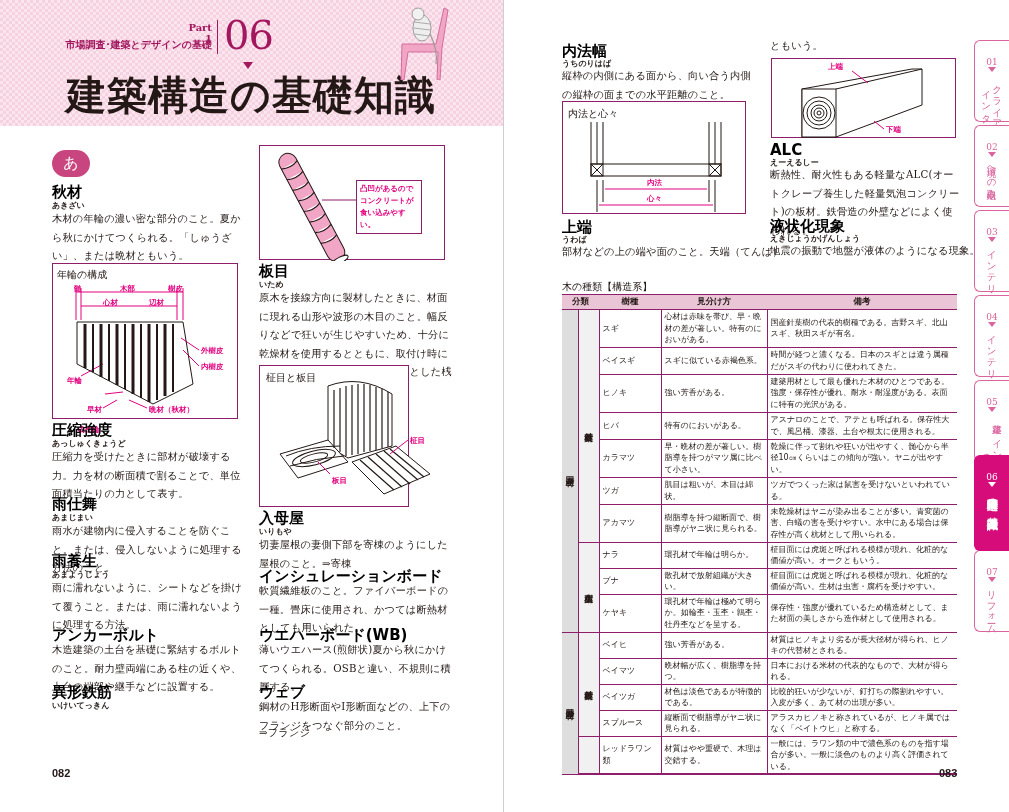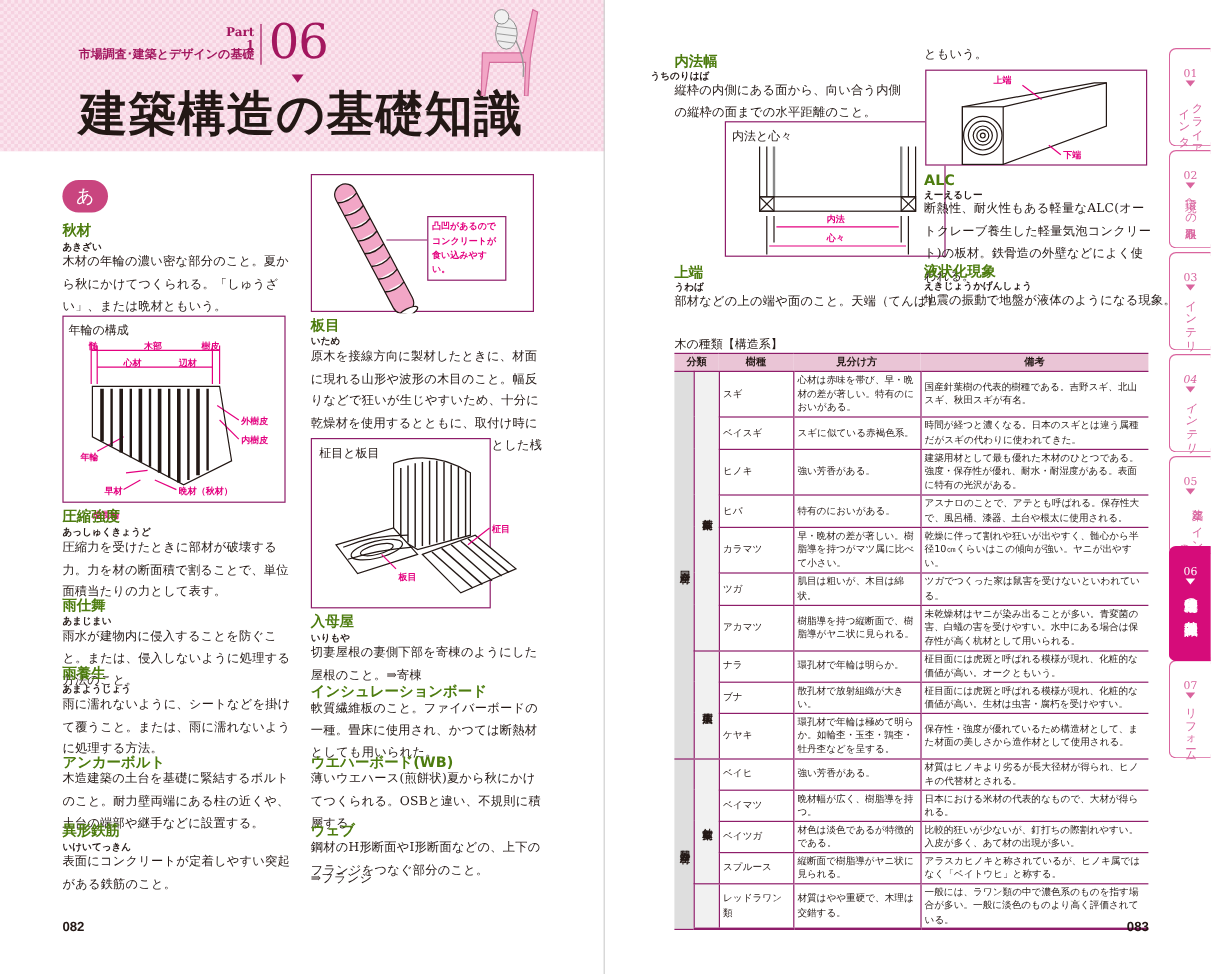--- a/index.html
+++ b/index.html
@@ -24,21 +24,21 @@
   .part-sub { position: absolute; left: 64px; top: 38px; width: 148px; text-align: right; font-family: "DejaVu Sans", sans-serif; font-size: 10px; font-weight: bold; color: #a3175f; white-space: nowrap; }
   .part-divider { position: absolute; left: 217px; top: 20px; width: 1px; height: 34px; background: #a3175f; }
   .chapter-num { position: absolute; left: 224px; top: 12px; font-family: "DejaVu Serif", serif; font-size: 40px; color: #a3175f; letter-spacing: -1px; line-height: 46px; }
   .chapter-tri { position: absolute; left: 243px; top: 62px; width: 0; height: 0; border-left: 5px solid transparent; border-right: 5px solid transparent; border-top: 7px solid #a3175f; }
   .page-title { position: absolute; left: 66px; top: 70px; font-family: "DejaVu Serif", serif; font-weight: bold; font-size: 40px; letter-spacing: 1px; color: #231815; line-height: 50px; white-space: nowrap; }
   .chair { position: absolute; left: 392px; top: 4px; width: 58px; height: 76px; }
 
   
   .kana-badge { position: absolute; left: 52px; top: 150px; width: 38px; height: 27px; border-radius: 14px; background: #c9457f; color: #fff; font-family: "DejaVu Sans", sans-serif; font-size: 15px; text-align: center; line-height: 27px; }
 
-  .term { position: absolute; font-family: "DejaVu Sans", sans-serif; font-weight: bold; color: #4d7c0f; font-size: 12px; line-height: 16px; white-space: nowrap; }
+  .term { position: absolute; font-family: "DejaVu Sans", sans-serif; font-weight: bold; color: #000000; font-size: 15px; line-height: 16px; white-space: nowrap; }
   .reading { position: absolute; font-family: "DejaVu Sans", sans-serif; font-weight: bold; font-size: 8px; color: #231815; line-height: 12px; white-space: nowrap; }
   .desc { position: absolute; font-size: 10.2px; line-height: 18.6px; color: #231815; letter-spacing: 0.2px; }
 
   .figbox { position: absolute; border: 1.5px solid #8e1d6a; background: #fff; }
   .fig-title { position: absolute; font-family: "DejaVu Sans", sans-serif; font-size: 10px; color: #231815; white-space: nowrap; }
   .fig-label { position: absolute; font-family: "DejaVu Sans", sans-serif; font-size: 7.5px; font-weight: bold; color: #e4007f; white-space: nowrap; }
   .callout { position: absolute; border: 1.5px solid #8e1d6a; background: #fff; padding: 2px 3px; font-family: "DejaVu Sans", sans-serif; font-size: 7.5px; font-weight: bold; color: #e4007f; line-height: 12px; }
 
   .page-num { position: absolute; font-family: "Liberation Sans", sans-serif; font-size: 11px; color: #231815; font-weight: bold; }
 
@@ -145,21 +145,20 @@
 
   <div class="term" style="left:52px;top:553px;">雨養生</div>
   <div class="reading" style="left:52px;top:569px;">あまようじょう</div>
   <div class="desc" style="left:52px;top:579px;width:198px;">雨に濡れないように、シートなどを掛けて覆うこと。または、雨に濡れないように処理する方法。</div>
 
   <div class="term" style="left:52px;top:627px;">アンカーボルト</div>
   <div class="desc" style="left:52px;top:641px;width:198px;">木造建築の土台を基礎に緊結するボルトのこと。耐力壁両端にある柱の近くや、土台の端部や継手などに設置する。</div>
 
   <div class="term" style="left:52px;top:684px;">異形鉄筋</div>
   <div class="reading" style="left:52px;top:700px;">いけいてっきん</div>
-  <div class="desc" style="left:52px;top:710px;width:198px;">表面にコンクリートが定着しやすい突起がある鉄筋のこと。</div>
 
   <div class="figbox" style="left:259px;top:145px;width:186px;height:115px;">
     <svg style="position:absolute;left:0;top:0;" width="186" height="115">
       <g transform="rotate(62 50 60)">
         <rect x="-8" y="50" width="120" height="18" rx="9" fill="#f2a6c6" stroke="#231815" stroke-width="1"></rect>
         <g stroke="#231815" stroke-width="1.2" fill="#fff">
           <path d="M4 50 Q8 59 4 68"></path>
             <path d="M16 50 Q20 59 16 68"></path>
             <path d="M28 50 Q32 59 28 68"></path>
           <path d="M40 50 Q44 59 40 68"></path>
@@ -232,24 +231,24 @@
   <div class="desc" style="left:259px;top:724px;width:196px;">⇒フランジ</div>
 
   <div class="page-num" style="left:52px;top:767px;">082</div>
 </div>
 
 <div class="gutter"></div>
 
 <div class="page page-right"></div>
 
 <div class="term" style="left:562px;top:43px;">内法幅</div>
-<div class="reading" style="left:542px;top:58px;">うちのりはば</div>
+<div class="reading" style="left:562px;top:58px;">うちのりはば</div>
 <div class="desc" style="left:562px;top:67px;width:196px;">縦枠の内側にある面から、向い合う内側の縦枠の面までの水平距離のこと。</div>
 
-<div class="figbox" style="left:562px;top:101px;width:184px;height:113px;margin-left:42px;">
+<div class="figbox" style="left:562px;top:101px;width:184px;height:113px;">
   <div class="fig-title" style="left:5px;top:5px;">内法と心々</div>
   <div class="fig-label" style="left:84px;top:76px;">内法</div>
   <div class="fig-label" style="left:84px;top:92px;">心々</div>
   <svg style="position:absolute;left:0;top:0;" width="184" height="113">
     <g stroke="#231815" stroke-width="1" fill="none">
       <line x1="28" y1="20" x2="28" y2="62"></line>
         <line x1="34" y1="20" x2="34" y2="62"></line>
         <line x1="40" y1="20" x2="40" y2="62" stroke="#888" stroke-width="2"></line>
       <line x1="146" y1="20" x2="146" y2="62" stroke="#888" stroke-width="2"></line>
         <line x1="152" y1="20" x2="152" y2="62"></line>
@@ -413,21 +412,21 @@
   <div class="side-tab" style="top:85px;height:82px;">
     <span class="num">02</span>
     <span class="tri"></span>
     <span class="lbl">環境への取組み</span>
   </div>
   <div class="side-tab" style="top:170px;height:82px;">
     <span class="num">03</span>
     <span class="tri"></span>
     <span class="lbl">インテリア 関連の法規</span>
   </div>
-  <div class="side-tab" style="top:255px;height:82px;font-style:italic;">
+  <div class="side-tab" style="top:255px;height:82px;">
     <span class="num">04</span>
     <span class="tri"></span>
     <span class="lbl">インテリアと 造形</span>
   </div>
   <div class="side-tab" style="top:340px;height:82px;overflow:hidden;">
     <span class="num">05</span>
     <span class="tri"></span>
     <span class="lbl">建築と インテリアの歴史</span>
   </div>
   <div class="side-tab" style="top:510px;height:82px;">

